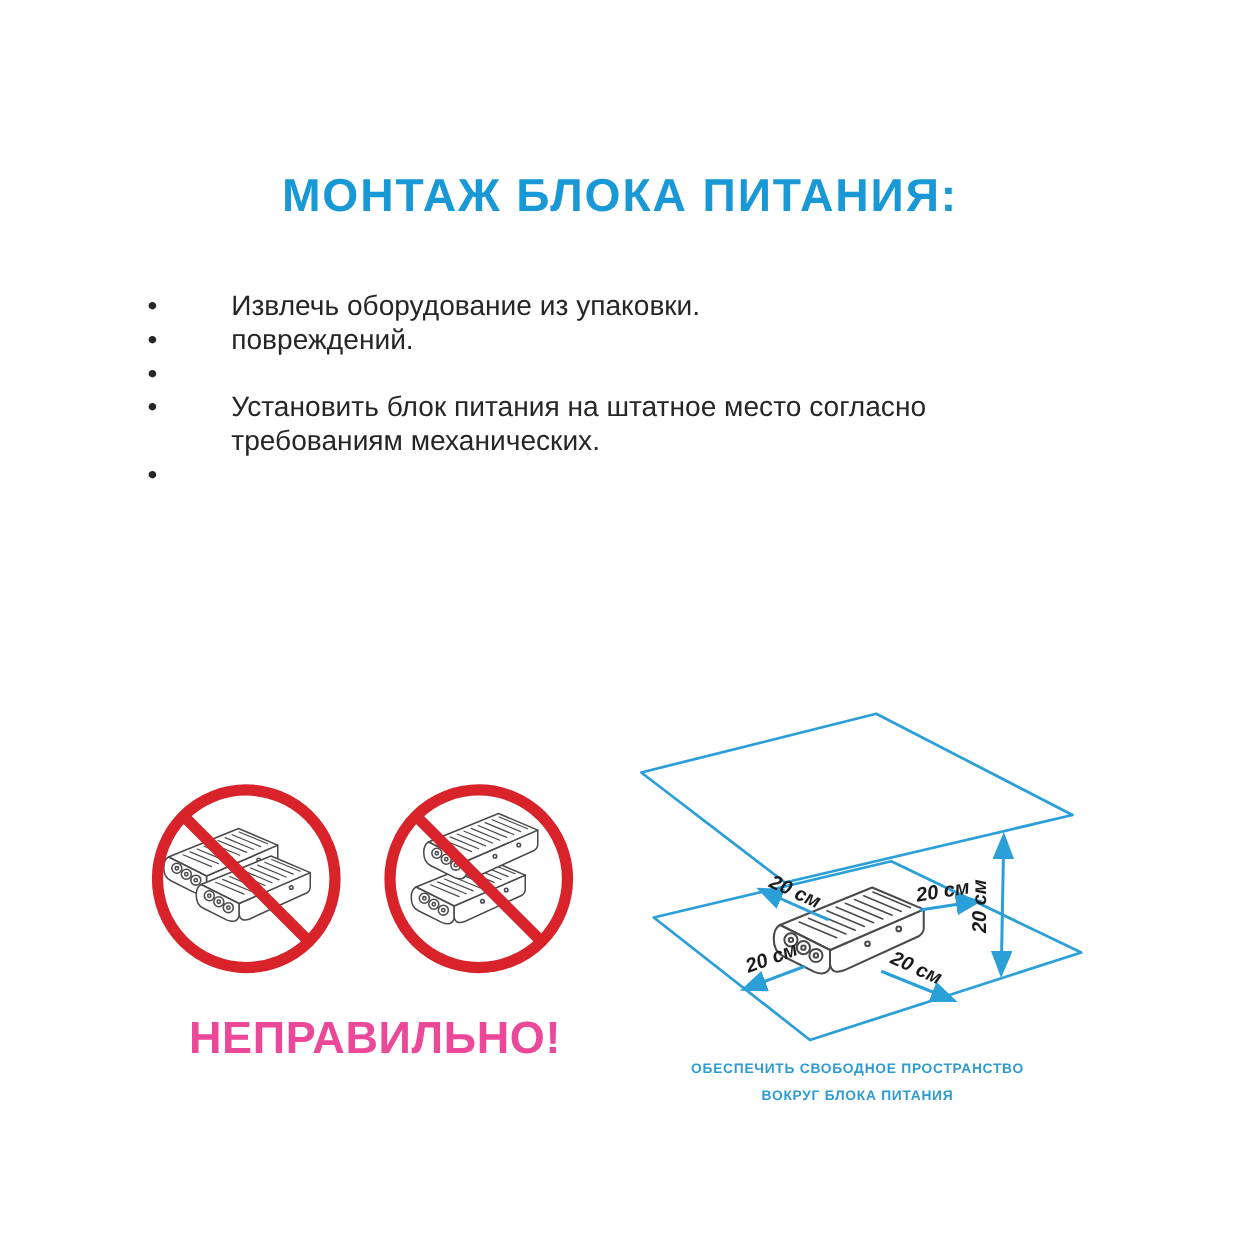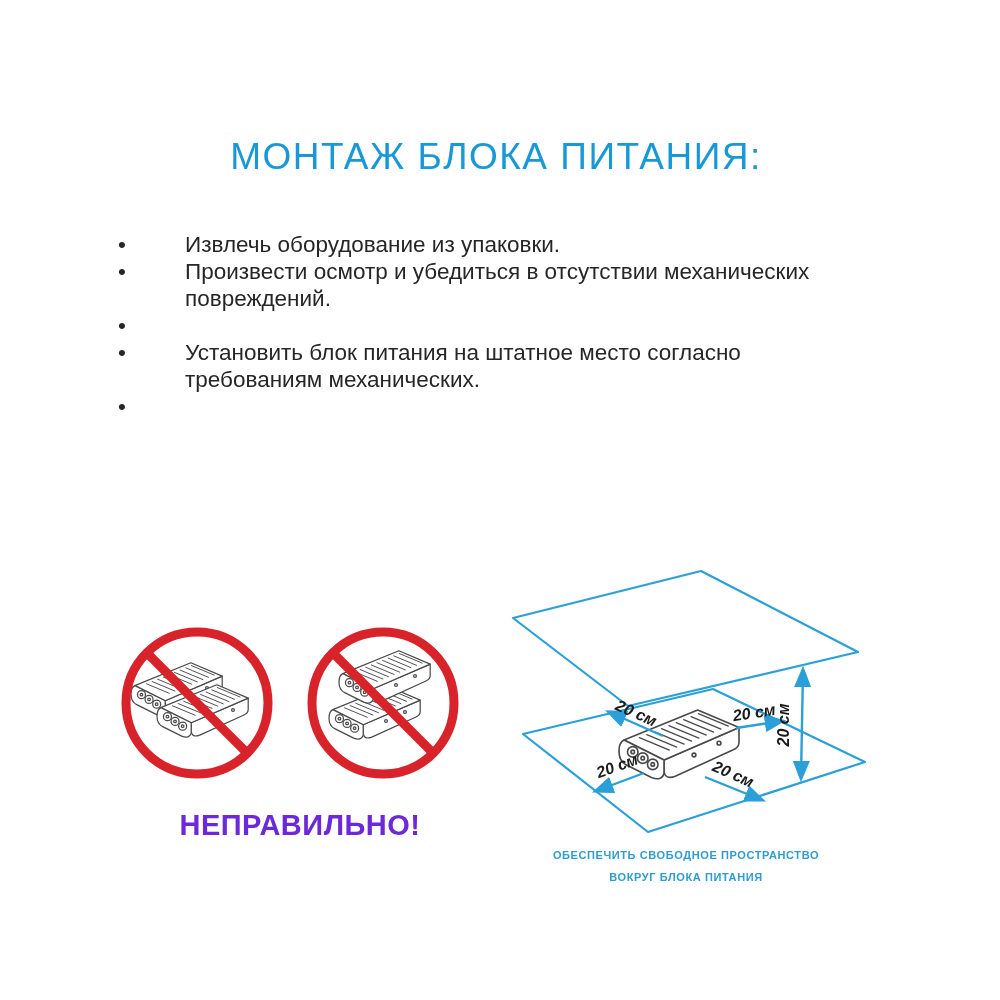--- a/index.html
+++ b/index.html
@@ -2,34 +2,34 @@
 <html><head>
 <meta charset="utf-8">
 <style>
   html,body{margin:0;padding:0;}
   body{
     width:1000px;height:1000px;position:relative;overflow:hidden;
     background:#ffffff;font-family:"Liberation Sans","DejaVu Sans",sans-serif;
   }
   .title{
     position:absolute;top:136px;left:0;width:992px;text-align:center;
-    font-size:37px;font-weight:400;letter-spacing:1.5px;color:#1899d6;
+    font-size:37px;font-weight:700;letter-spacing:1.5px;color:#1899d6;
   }
   .instructions{
     position:absolute;left:118px;top:231px;width:760px;
     list-style:none;margin:0;padding:0;
     font-size:22.5px;line-height:27px;color:#262626;
   }
   .instructions li{display:flex;margin:0;padding:0;}
   .dot{width:24px;flex:0 0 24px;color:#262626;}
   .bl span{display:block;white-space:nowrap;margin-left:43px;}
   .figure{position:absolute;}
   .wrong-label{
     position:absolute;left:130px;top:809px;width:340px;text-align:center;
-    font-size:29px;font-weight:800;letter-spacing:0.5px;color:#6d28d9;
+    font-size:36px;font-weight:800;letter-spacing:0.5px;color:#ec4899;
   }
   .caption{
     position:absolute;left:478px;top:844px;width:416px;text-align:center;
     font-size:11px;font-weight:600;letter-spacing:0.6px;line-height:22px;
     color:#2f9ccf;
   }
   .caption span{display:block;}
   svg{display:block;}
   .dim-label{
     font-family:"Liberation Sans","DejaVu Sans",sans-serif;
@@ -64,21 +64,20 @@
   <li>
     <span class="dot">•</span>
     <div class="bl">
         <span>Извлечь оборудование из упаковки.</span>
         <span></span>
       </div>
   </li>
   <li>
     <span class="dot">•</span>
     <div class="bl">
-        <span>Произвести осмотр и убедиться в отсутствии механических</span>
         <span>повреждений.</span>
       </div>
   </li>
   <li>
     <span class="dot">•</span>
   </li>
   <li>
     <span class="dot">•</span>
     <div class="bl">
         <span>Установить блок питания на штатное место согласно</span>

